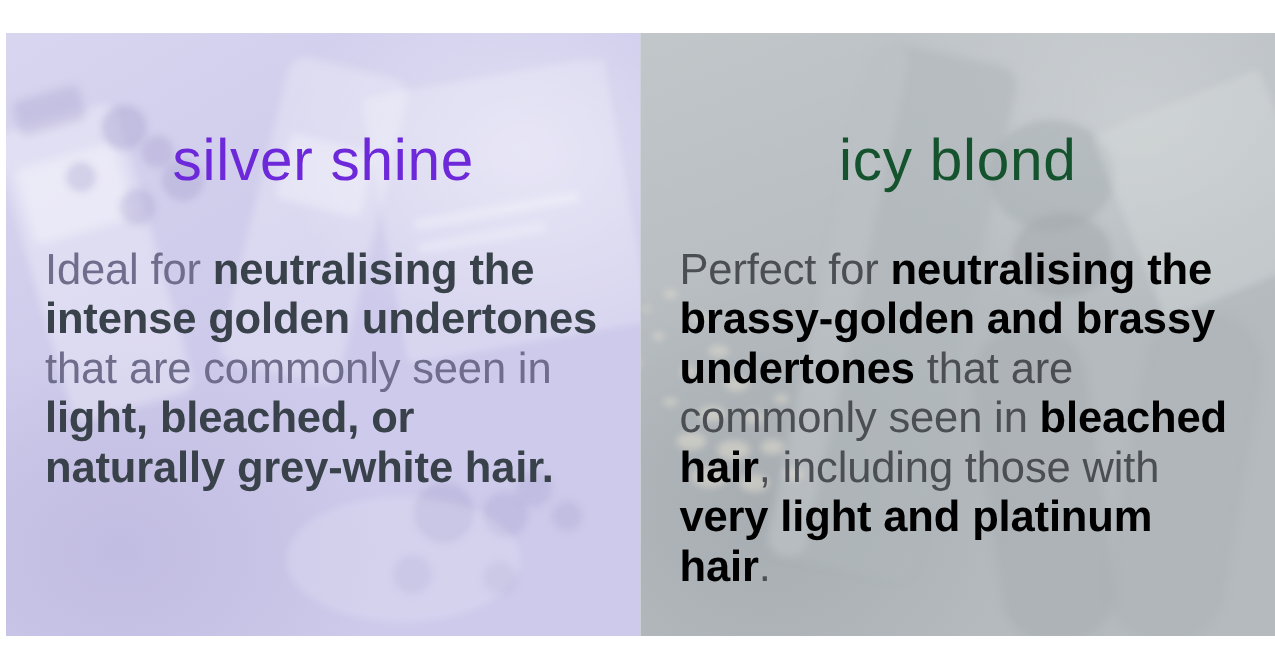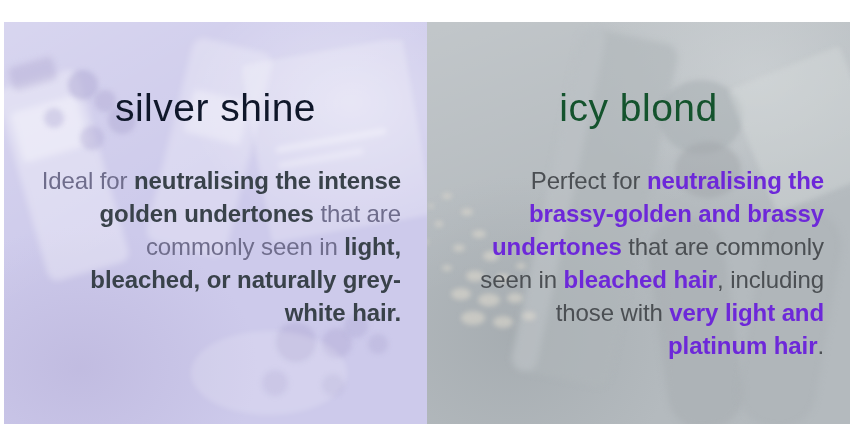--- a/index.html
+++ b/index.html
@@ -88,38 +88,38 @@
     padding-top: 66px;
   }
   .title {
     font-size: 39px;
     font-weight: 300;
     letter-spacing: 0.5px;
     line-height: 1;
     margin: 0;
     white-space: nowrap;
   }
-  .panel-left .title { color: #0f172a; }
+  .panel-left .title { color: #6d28d9; }
   .panel-right .title { color: #14532d; }
 
   .body-copy {
     margin: 0;
     padding: 0 26px;
-    text-align: right;
-    font-size: 24px;
+    text-align: left;
+    font-size: 29px;
     line-height: 33px;
     font-weight: 400;
     letter-spacing: -0.1px;
   }
   .panel-left .body-copy { color: #6f6d8c; margin-top: 37px; }
   .panel-right .body-copy { color: #4b4f53; margin-top: 37px; }
 
   .body-copy b { font-weight: 700; }
   .panel-left .body-copy b { color: #39424a; }
-  .panel-right .body-copy b { color: #6d28d9; }
+  .panel-right .body-copy b { color: #000000; }
 </style>
 </head>
 <body>
 
 <div class="banner">
 
   <section class="panel panel-left">
     <div class="bg-wash"></div>
 
     <div class="props">

